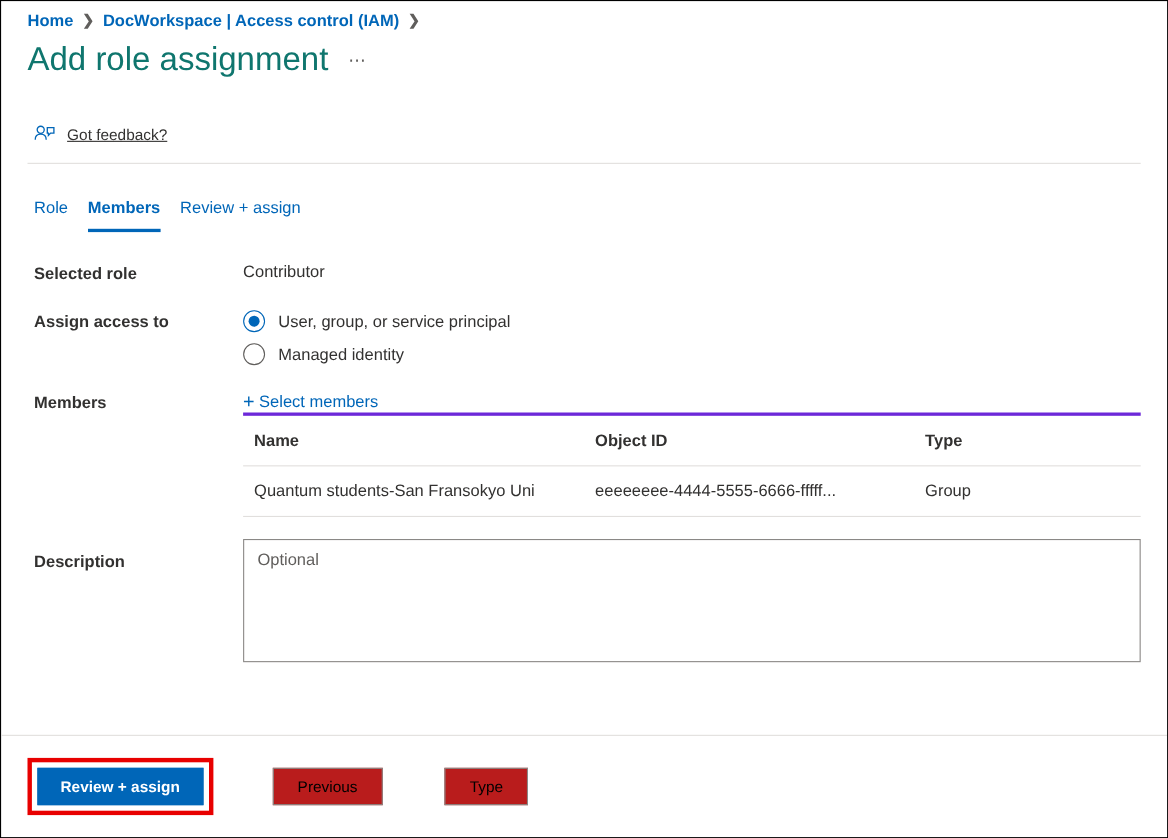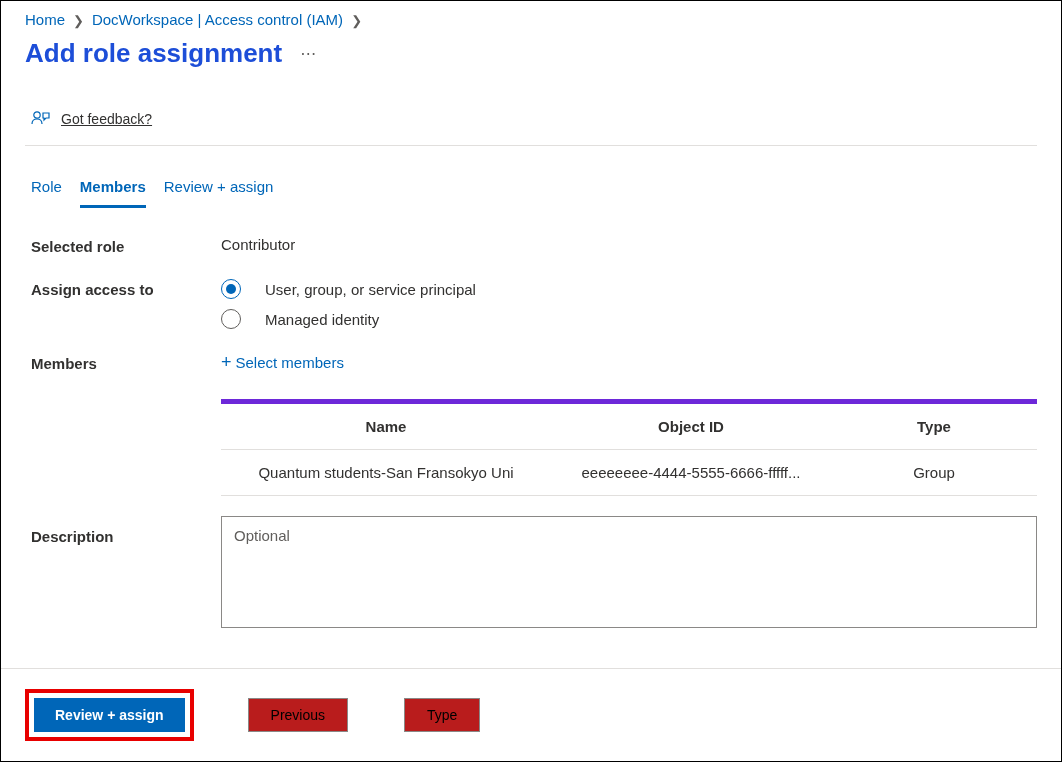--- a/index.html
+++ b/index.html
@@ -10,35 +10,36 @@
       background: #fff;
       width: 1062px;
       height: 762px;
       border: 1px solid #000;
       position: relative;
       overflow: hidden;
     }
     
     .breadcrumb {
       display: flex;
-      align-items: flex-end;
+      align-items: flex-start;
       gap: 8px;
       padding: 10px 16px 6px 24px;
       font-size: 15px;
+      font-weight: bold;
     }
     .breadcrumb a { color: #0066b8; text-decoration: none; cursor: pointer; }
     .breadcrumb .sep { color: #605e5c; font-size: 13px; }
     
     .title-row {
       display: flex;
       align-items: center;
       gap: 18px;
       padding: 4px 24px 20px 24px;
     }
-    .page-title { font-size: 26px; font-weight: 700; color: #1d4ed8; }
+    .page-title { font-size: 30px; font-weight: 400; color: #0f766e; }
     .title-more { color: #605e5c; font-size: 16px; cursor: pointer; letter-spacing: 2px; }
     
     .feedback-bar {
       display: flex;
       align-items: center;
       gap: 10px;
       padding: 16px 0 16px 6px;
       margin: 4px 24px;
       border-bottom: 1px solid #e1dfdd;
       color: #323130;
@@ -62,40 +63,40 @@
       border-bottom: 3px solid transparent;
     }
     .tab.active { font-weight: 600; border-bottom-color: #0066b8; }
     
     .form-section { padding: 28px 24px 0 30px; }
     .form-row { display: flex; margin-bottom: 24px; }
     .form-label { width: 190px; flex-shrink: 0; font-weight: 600; font-size: 15px; padding-top: 2px; }
     .form-value { flex: 1; font-size: 15px; }
     
     .radio-group { display: flex; flex-direction: column; gap: 10px; }
-    .radio-option { display: flex; align-items: center; gap: 24px; cursor: pointer; }
+    .radio-option { display: flex; align-items: center; gap: 12px; cursor: pointer; }
     .radio-circle {
       width: 20px; height: 20px; border-radius: 50%;
       border: 1.5px solid #605e5c; position: relative; flex-shrink: 0;
       background: #fff;
     }
     .radio-option.selected .radio-circle { border-color: #0066b8; }
     .radio-option.selected .radio-circle::after {
       content: ""; position: absolute; top: 50%; left: 50%;
       width: 10px; height: 10px; background: #0066b8; border-radius: 50%;
       transform: translate(-50%, -50%);
     }
     
     .select-members-link {
       display: inline-flex; align-items: center; gap: 4px;
       color: #0066b8; font-size: 15px; cursor: pointer;
     }
     .plus { font-size: 18px; line-height: 1; }
     
-    .members-table { margin-top: 28px; border-top: 5px solid #6d28d9; border-bottom: 1px solid #e1dfdd; text-align: center; }
+    .members-table { border-top: 3px solid #6d28d9; border-bottom: 1px solid #e1dfdd; }
     .members-header, .members-row {
       display: flex; padding: 14px 10px; font-size: 15px;
     }
     .members-header { font-weight: 600; border-bottom: 1px solid #e1dfdd; }
     .col-name { width: 310px; flex-shrink: 0; }
     .col-objectid { width: 300px; flex-shrink: 0; }
     .col-type { flex: 1; }
     
     .description-row { display: flex; padding: 0 24px 0 30px; margin-top: 20px; border-radius: 27px; }
     .description-row .form-label { padding-top: 12px; }

